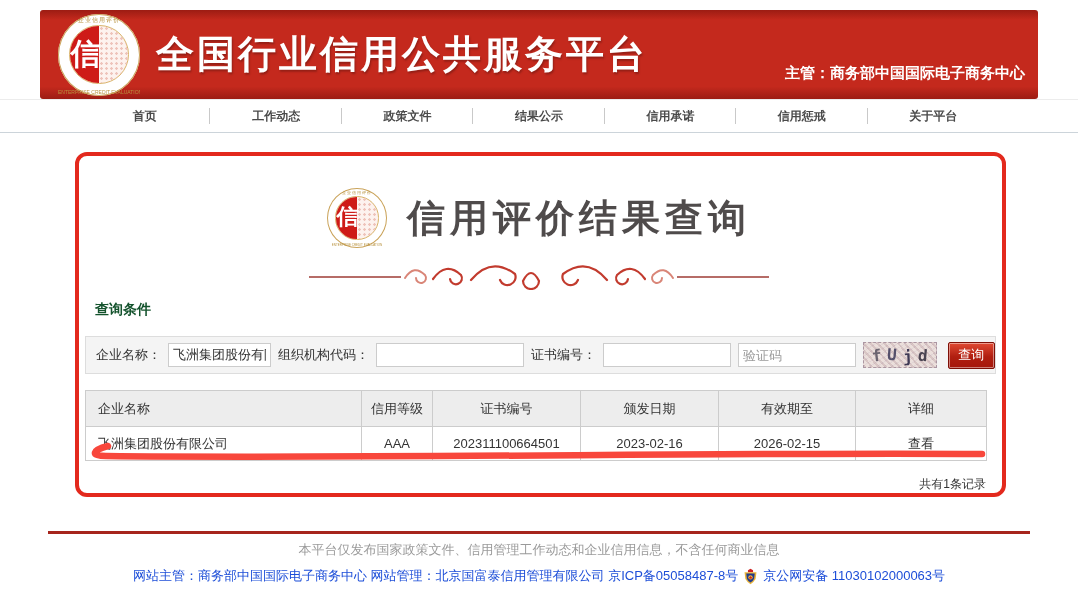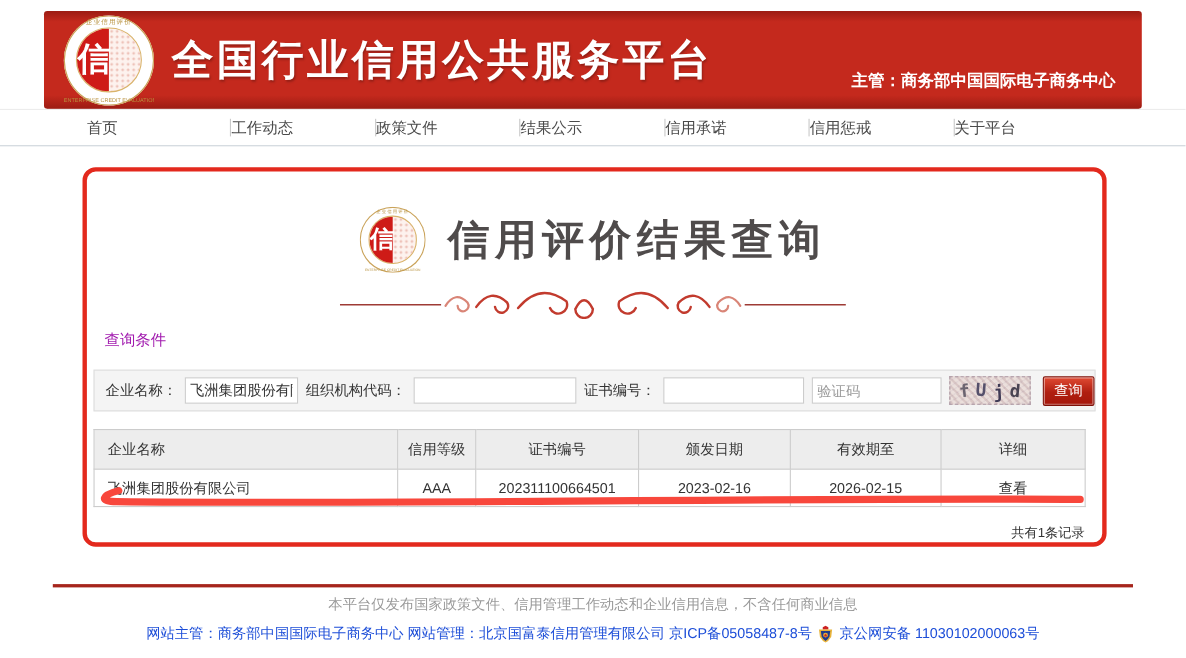--- a/index.html
+++ b/index.html
@@ -5,21 +5,21 @@
   html,body{margin:0;padding:0;background:#fff;}
   .page{position:relative;width:1078px;height:598px;overflow:hidden;background:#fff;
         font-family:"Liberation Sans","DejaVu Sans",sans-serif;}
 
   
   .header{position:absolute;left:40px;top:10px;width:998px;height:89px;border-radius:3px;
           background:linear-gradient(180deg,#9c1c13 0%,#c4291d 11%,#c4291d 86%,#9c1c13 100%);
           display:flex;align-items:center;}
   .header-title{color:#fff;font-size:38px;font-weight:bold;letter-spacing:3px;margin-left:16px;
                 text-shadow:1px 2px 2px rgba(0,0,0,.25);}
-  .supervisor{position:absolute;right:24px;bottom:16px;color:#fff;font-size:15px;font-weight:bold;}
+  .supervisor{position:absolute;right:13px;bottom:16px;color:#fff;font-size:15px;font-weight:bold;}
 
   
   .seal{position:relative;border-radius:50%;background:#fff;box-shadow:0 0 0 1px #caa35a inset;flex:none;}
   .seal-lg{width:82px;height:82px;margin-left:18px;}
   .seal-sm{width:60px;height:60px;}
   .seal-inner{position:absolute;inset:14%;border-radius:50%;overflow:hidden;background:#fdf2ee;border:1px solid #d9b36a;}
   .seal-inner::before{content:"";position:absolute;left:0;top:0;bottom:0;width:50%;background:#ce1b17;}
   .seal-pattern{position:absolute;right:0;top:0;bottom:0;width:50%;
                 background:radial-gradient(circle,#eec3ba 1px,transparent 1.5px);background-size:5px 5px;}
   .seal-char{position:absolute;left:0;top:50%;transform:translateY(-52%);width:50%;text-align:center;
@@ -28,38 +28,38 @@
   .seal-sm .seal-char{font-size:22px;}
   .seal-arc-top{position:absolute;top:2px;left:0;right:0;text-align:center;font-size:6px;color:#b8923f;z-index:3;letter-spacing:1px;}
   .seal-arc-bottom{position:absolute;bottom:1px;left:0;right:0;text-align:center;font-size:5px;color:#b8923f;z-index:3;white-space:nowrap;overflow:hidden;}
   .seal-sm .seal-arc-top{font-size:4px;}
   .seal-sm .seal-arc-bottom{font-size:3px;}
 
   
   .nav{position:absolute;left:0;top:99px;width:1078px;height:32px;background:#fff;
        border-top:1px solid #ececec;border-bottom:1px solid #ccd4da;}
   .nav-inner{margin:0 auto;width:920px;height:100%;display:flex;align-items:center;}
-  .nav-item{flex:1;font-size:14px;font-weight:normal;color:#4a4a4a;cursor:pointer;
+  .nav-item{flex:1;text-align:center;font-size:12px;font-weight:bold;color:#4a4a4a;cursor:pointer;
             line-height:32px;position:relative;}
   .nav-item:not(:last-child)::after{content:"";position:absolute;right:0;top:8px;height:16px;width:1px;background:#c9c9c9;}
 
   
   .annotation-box{position:absolute;left:75px;top:152px;width:923px;height:337px;
                   border:4px solid #e3291d;border-radius:12px;pointer-events:none;z-index:9;}
 
   
   .main-title-row{position:absolute;left:0;top:188px;width:1078px;display:flex;justify-content:center;
                   align-items:center;gap:20px;}
   .page-title{font-size:38px;font-weight:bold;color:#4f4b4b;letter-spacing:5px;}
 
   
   .divider-row{position:absolute;left:0;top:262px;width:1078px;text-align:center;}
 
   
-  .section-label{position:absolute;left:95px;top:301px;font-size:14px;font-weight:normal;color:#a21caf;}
+  .section-label{position:absolute;left:95px;top:301px;font-size:14px;font-weight:bold;color:#14532d;}
   .form-bar{position:absolute;left:85px;top:336px;width:911px;height:38px;box-sizing:border-box;
             background:#f4f4f4;border:1px solid #ddd;display:flex;align-items:center;padding-left:10px;gap:7px;}
   .form-label{font-size:13px;color:#333;white-space:nowrap;}
   .form-input{height:22px;border:1px solid #ccc;background:#fff;font-size:13px;color:#333;padding:0 4px;}
   .in-company{width:93px;}
   .in-org{width:138px;}
   .in-cert{width:118px;}
   .in-captcha{width:108px;}
   .form-input::placeholder{color:#9a9a9a;}
   .captcha-img{width:84px;height:26px;box-sizing:border-box;border:1px dashed #ab96a2;cursor:pointer;

